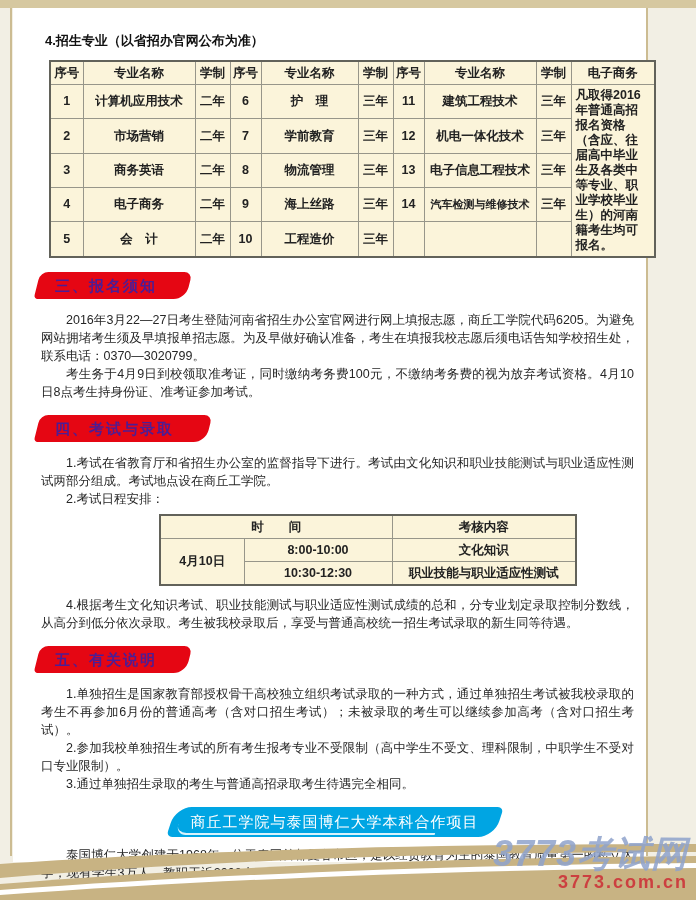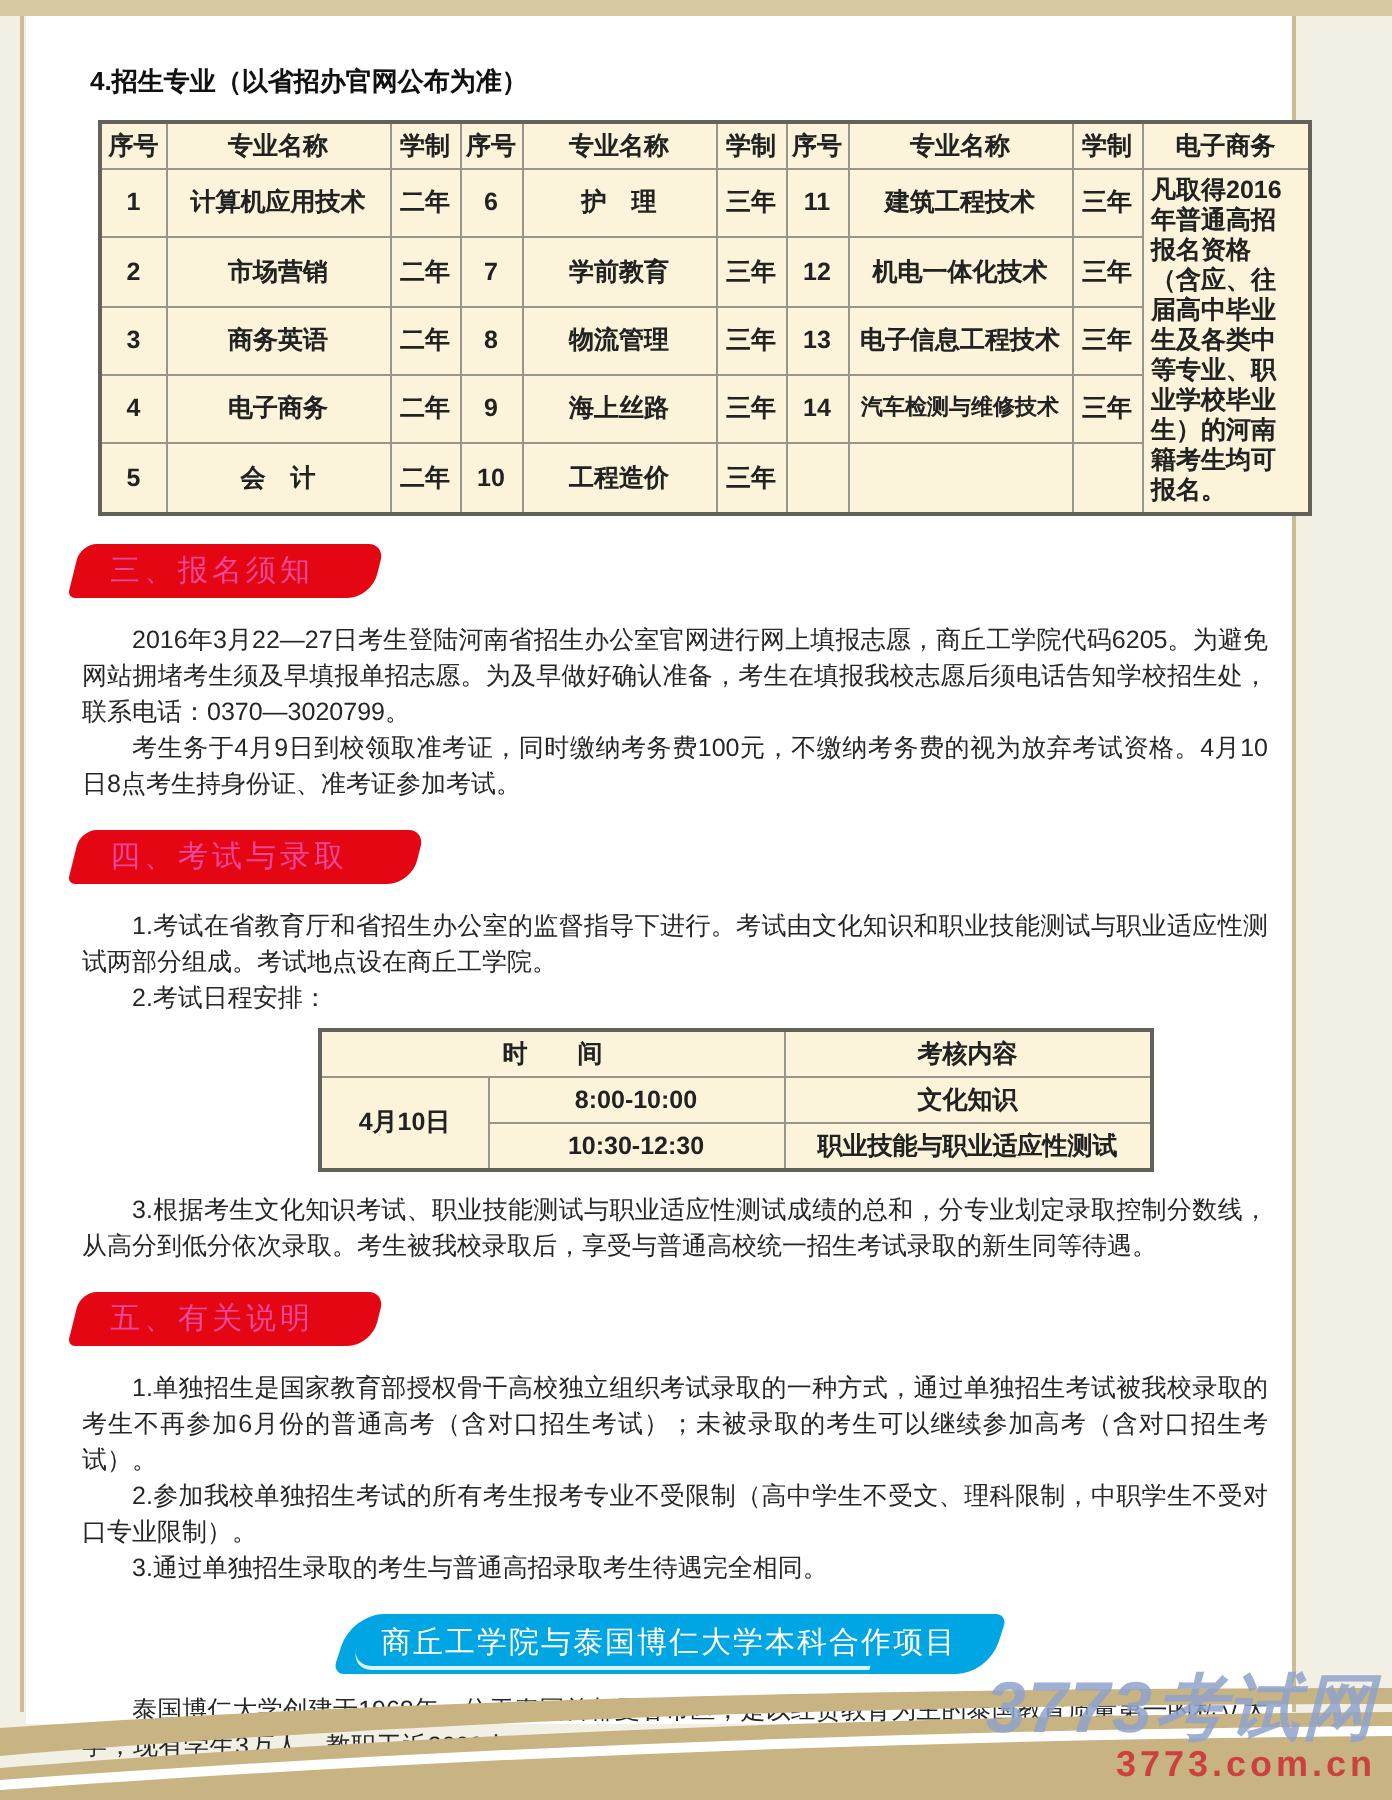--- a/index.html
+++ b/index.html
@@ -20,21 +20,21 @@
   
   .sec-title-line{font-size:13px;font-weight:bold;color:#111;margin:8px 0 10px 14px;}
   p.body{font-size:12.5px;line-height:18px;margin:0 4px 0 10px;text-indent:2em;
          text-align:justify;color:#262626;}
   p.body.tight{margin-bottom:2px;}
   .para-block{margin-top:8px;margin-bottom:10px;}
   
   .ribbon{position:relative;height:27px;margin:14px 0 12px 6px;}
   .ribbon .bg{position:absolute;top:0;bottom:0;left:0;right:0;background:#e50613;
               transform:skewX(-14deg);border-radius:8px 8px 12px 4px;}
-  .ribbon .lbl{position:relative;display:block;line-height:27px;color:#ec4899;font-weight:normal;
+  .ribbon .lbl{position:relative;display:block;line-height:27px;color:#4c1d95;font-weight:bold;
                font-size:15px;padding-left:18px;letter-spacing:2px;}
   .r-w1{width:152px;} .r-w2{width:172px;} .r-w3{width:152px;}
   
   table.cream{border-collapse:collapse;background:#fbf4da;table-layout:fixed;}
   table.cream td,table.cream th{
     border:1px solid #97968a;font-size:12.5px;font-weight:bold;color:#222;
     text-align:center;padding:2px 2px;height:18px;line-height:15px;
   }
   table.cream{border:2px solid #62625a;padding-left:44px;}
   .majors-table{width:597px;margin-left:18px;}
@@ -189,21 +189,21 @@
       <td>文化知识</td>
     </tr>
     <tr>
       <td>10:30-12:30</td>
       <td>职业技能与职业适应性测试</td>
     </tr>
   </tbody>
     </table>
 
   <div class="para-block">
-    <p class="body">3.根据考生文化知识考试、职业技能测试与职业适应性测试成绩的总和，分专业划定录取控制分数线，从高分到低分依次录取。考生被我校录取后，享受与普通高校统一招生考试录取的新生同等待遇。</p>
+    <p class="body">4.根据考生文化知识考试、职业技能测试与职业适应性测试成绩的总和，分专业划定录取控制分数线，从高分到低分依次录取。考生被我校录取后，享受与普通高校统一招生考试录取的新生同等待遇。</p>
   </div>
 
   <div class="ribbon r-w3">
     <div class="bg"></div>
     <span class="lbl">五、有关说明</span>
   </div>
   <div class="para-block">
     <p class="body">1.单独招生是国家教育部授权骨干高校独立组织考试录取的一种方式，通过单独招生考试被我校录取的考生不再参加6月份的普通高考（含对口招生考试）；未被录取的考生可以继续参加高考（含对口招生考试）。</p>
     <p class="body">2.参加我校单独招生考试的所有考生报考专业不受限制（高中学生不受文、理科限制，中职学生不受对口专业限制）。</p>
     <p class="body">3.通过单独招生录取的考生与普通高招录取考生待遇完全相同。</p>

